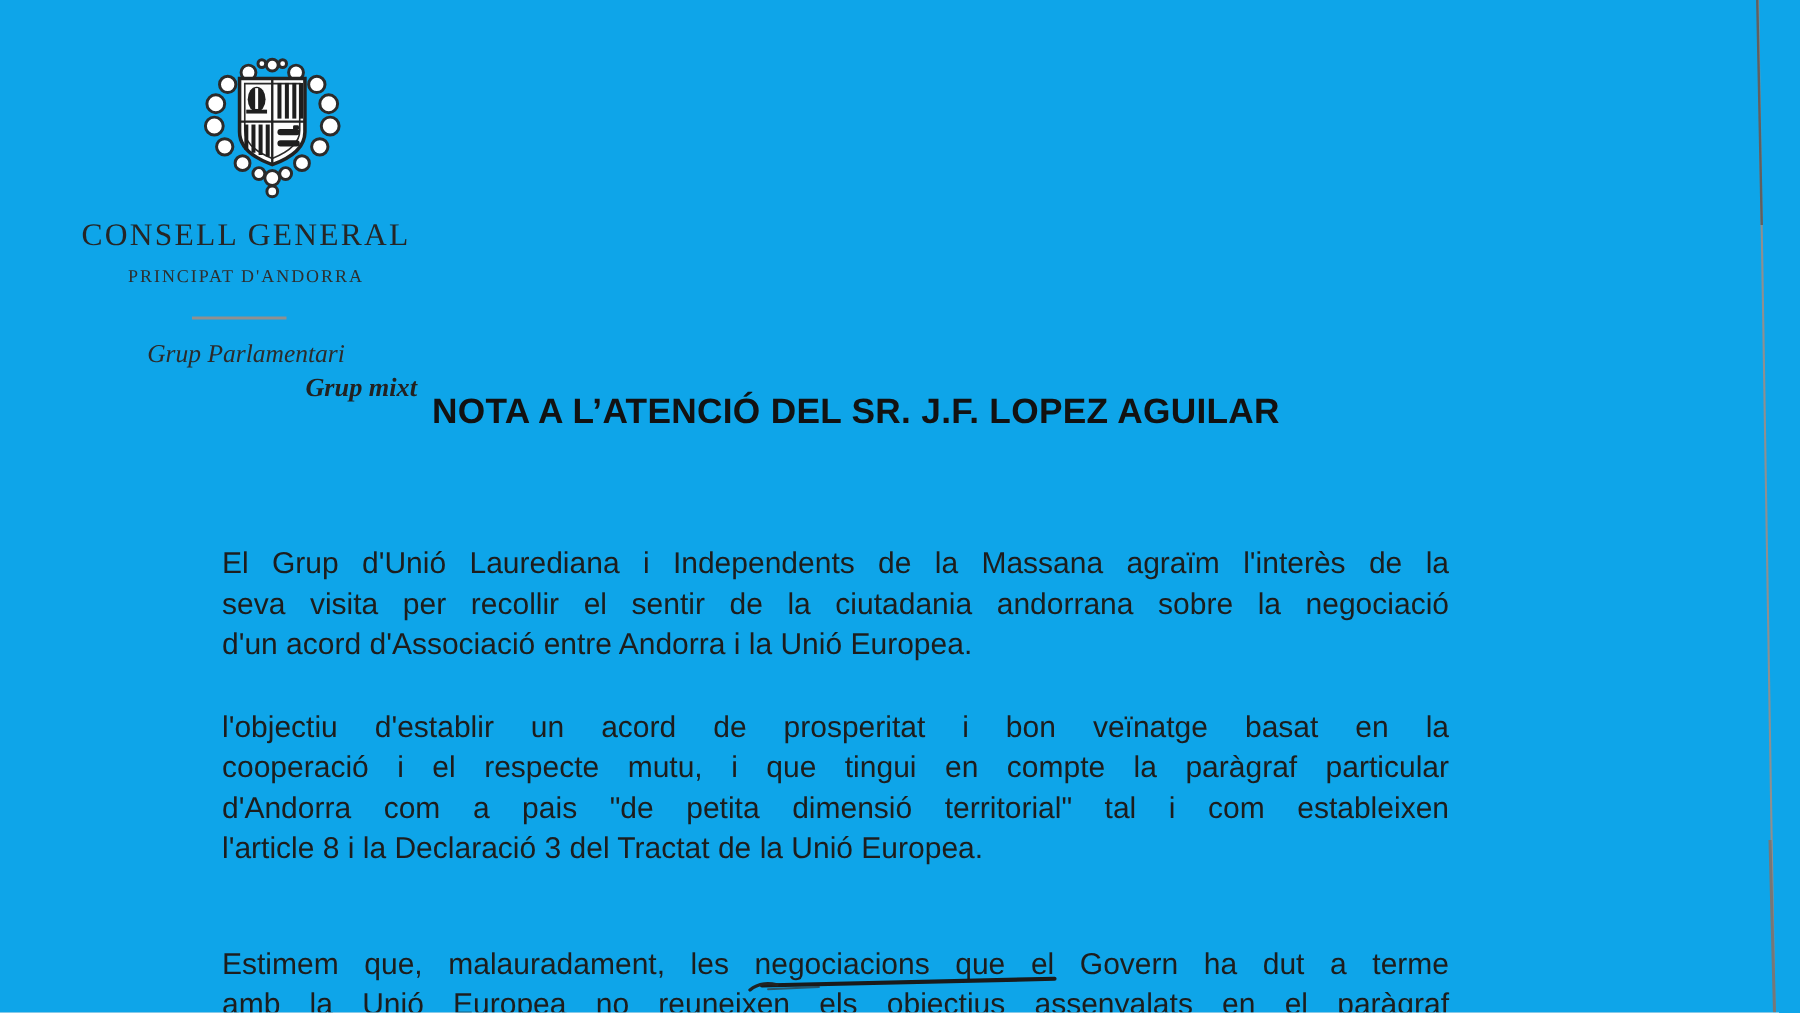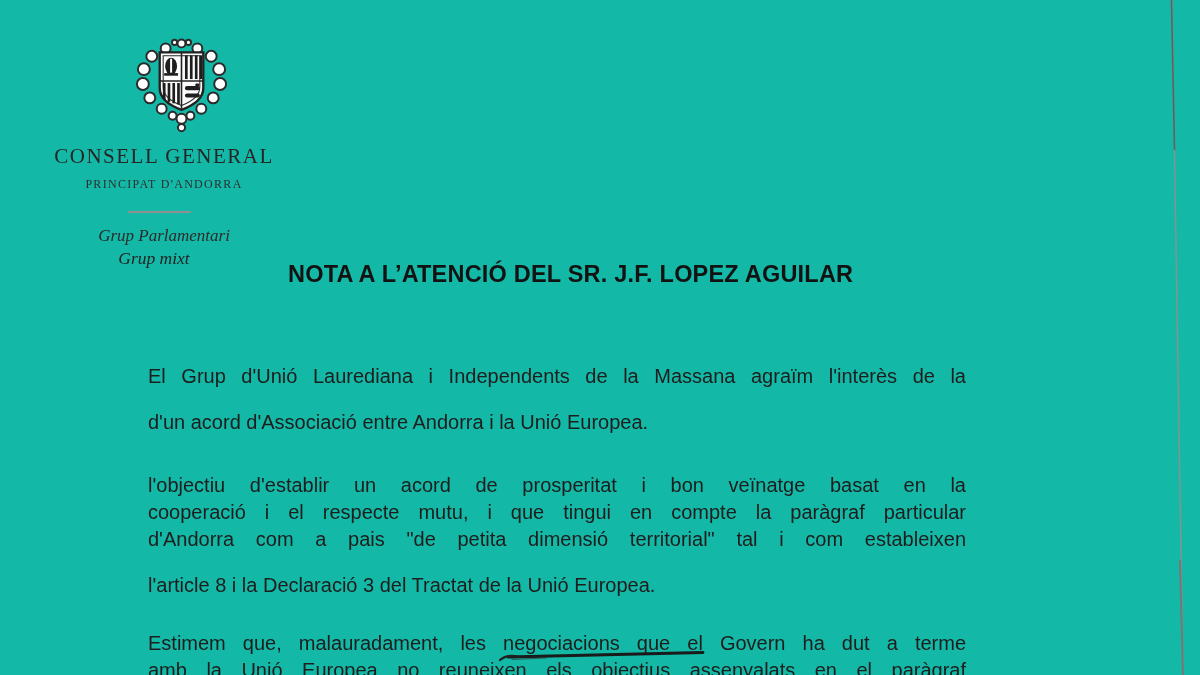--- a/index.html
+++ b/index.html
@@ -1,21 +1,21 @@
 <!DOCTYPE html>
 <html><head>
 <meta charset="utf-8">
 <style>
   * { margin: 0; padding: 0; box-sizing: border-box; }
   html, body { background: #e8e8e8; }
   .page {
     position: relative;
     width: 1200px;
     height: 675px;
-    background: #14b8a6;
+    background: #0ea5e9;
     overflow: hidden;
     font-family: "Liberation Sans", "DejaVu Sans", sans-serif;
   }
   
   .crest {
     position: absolute;
     left: 130px; top: 36px;
     width: 103px; height: 100px;
   }
   .org-name {
@@ -50,24 +50,24 @@
     text-align: center;
     font-family: "Liberation Serif", "DejaVu Serif", serif;
     font-style: italic;
     font-size: 17px;
     color: #2b2b2b;
     white-space: nowrap;
   }
   .group-type {
     position: absolute;
     left: 30px; top: 248px; width: 248px;
-    text-align: center;
+    text-align: right;
     font-family: "Liberation Serif", "DejaVu Serif", serif;
     font-style: italic;
-    font-weight: normal;
+    font-weight: bold;
     font-size: 17.5px;
     color: #222222;
     white-space: nowrap;
   }
   
   .doc-title {
     position: absolute;
     left: 288px; top: 261px;
     font-size: 23.5px;
     font-weight: bold;
@@ -89,21 +89,20 @@
     height: 27px;
     line-height: 27px;
     font-size: 20px;
     text-align: justify;
     text-align-last: justify;
     white-space: normal;
   }
   .line.last {
     text-align: left;
     text-align-last: left;
-    margin-top: 19px;
   }
   
   .pen-underline {
     position: absolute;
     left: 498px; top: 644px;
     width: 218px; height: 20px;
     pointer-events: none;
   }
   .scan-artifact {
     position: absolute;
@@ -172,20 +171,21 @@
   <div class="org-name">CONSELL GENERAL</div>
   <div class="org-subtitle">PRINCIPAT D'ANDORRA</div>
   <div class="header-divider"></div>
   <div class="group-name">Grup Parlamentari</div>
   <div class="group-type">Grup mixt</div>
 
   <div class="doc-title">NOTA A L’ATENCIÓ DEL SR. J.F. LOPEZ AGUILAR</div>
 
   <div class="paragraph p1">
     <div class="line">El Grup d'Unió Laurediana i Independents de la Massana agraïm l'interès de la</div>
+    <div class="line">seva visita per recollir el sentir de la ciutadania andorrana sobre la negociació</div>
     <div class="line last">d'un acord d'Associació entre Andorra i la Unió Europea.</div>
   </div>
 
   <div class="paragraph p2">
     <div class="line">l'objectiu d'establir un acord de prosperitat i bon veïnatge basat en la</div>
     <div class="line">cooperació i el respecte mutu, i que tingui en compte la paràgraf particular</div>
     <div class="line">d'Andorra com a pais "de petita dimensió territorial" tal i com estableixen</div>
     <div class="line last">l'article 8 i la Declaració 3 del Tractat de la Unió Europea.</div>
   </div>
 

